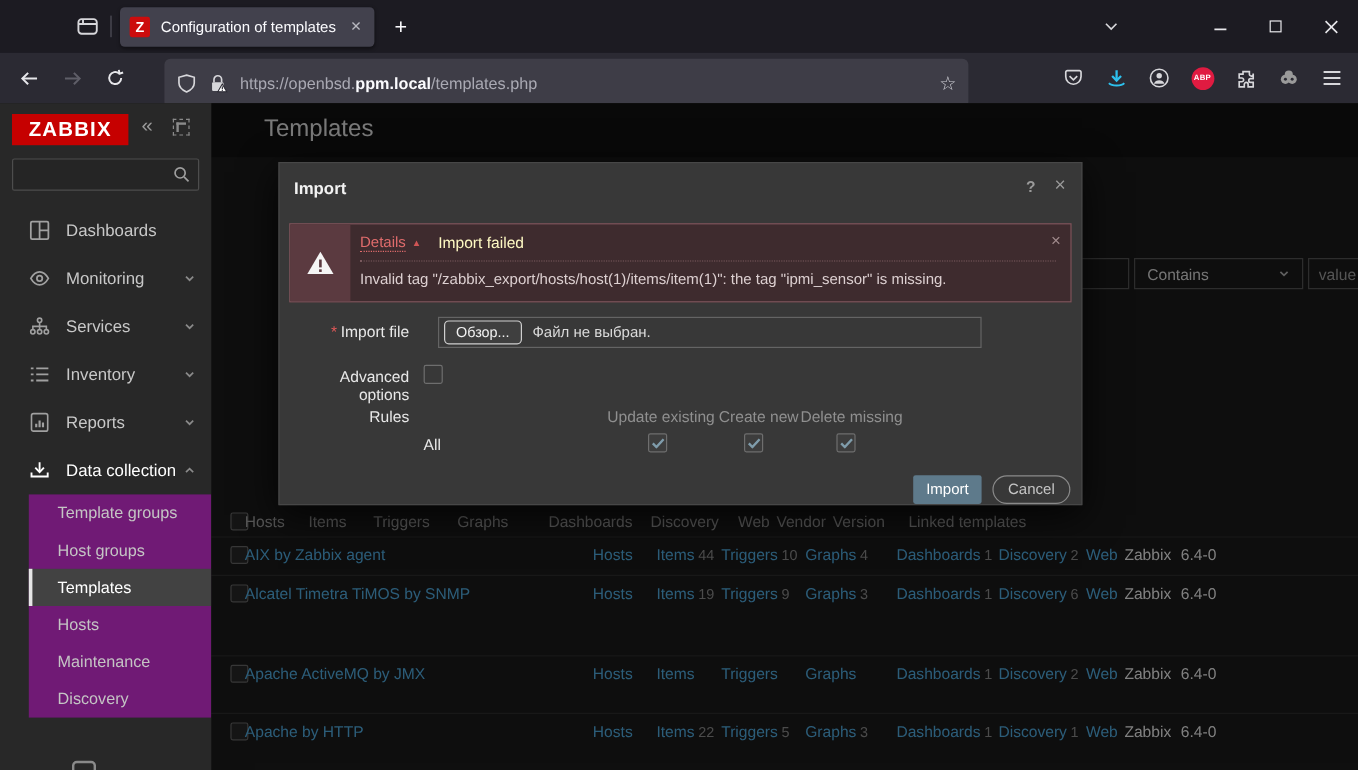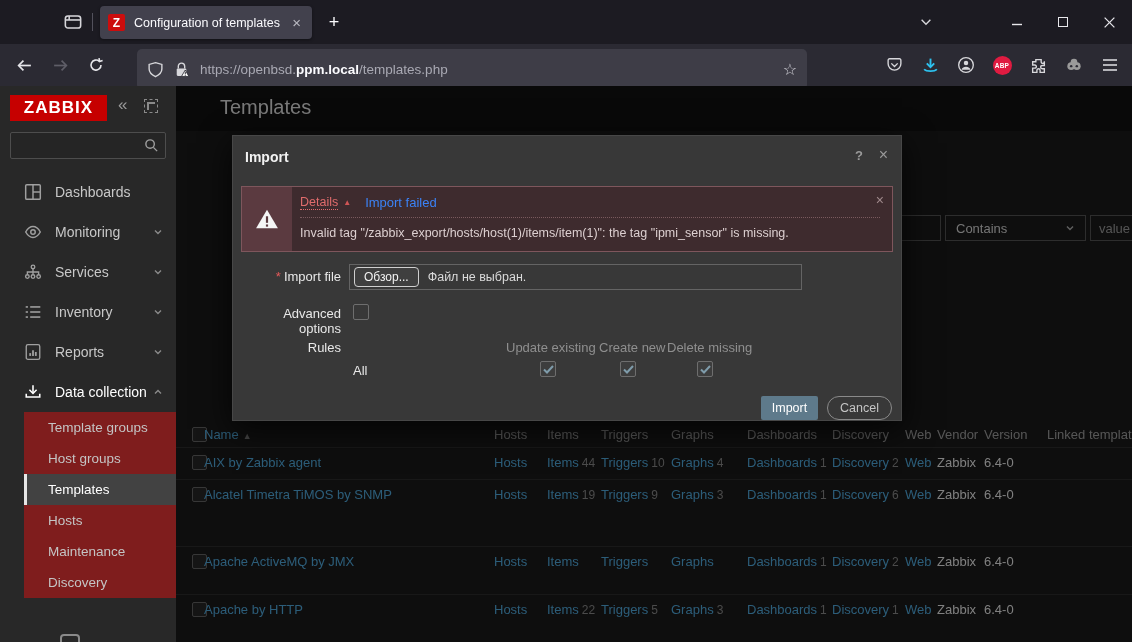--- a/index.html
+++ b/index.html
@@ -52,21 +52,21 @@
   .search { position:absolute; left:10px; top:46px; width:156px; height:27px; background:#252525;
     border:1px solid #4d4d4d; border-radius:2px; }
   .search svg { position:absolute; right:6px; top:5px; }
   .search input { width:120px; height:100%; background:transparent; border:none; outline:none; color:#ddd; font-size:13px; padding:0 6px; }
   .menu { position:absolute; left:0; top:86px; width:176px; }
   .mitem { height:40px; display:flex; align-items:center; padding-left:24px; color:#c8c8c8; font-size:14px; position:relative; }
   .mitem .ico { width:20px; margin-right:11px; color:#a0a0a0; flex:none; }
   .mitem .chev { position:absolute; right:13px; color:#8a8a8a; }
   .mitem.active { color:#fff; }
   .mitem.active .ico { color:#fff; }
-  .submenu { position:absolute; left:24px; top:326px; width:152px; background:#7f1d1d; }
+  .submenu { position:absolute; left:24px; top:326px; width:152px; background:#701a75; }
   .sitem { height:31px; display:flex; align-items:center; padding-left:24px; color:#c4c4c4; font-size:13.5px; position:relative; }
   .sitem.selected { background:#424242; color:#fff; }
   .sitem.selected::before { content:""; position:absolute; left:0; top:0; width:3px; height:31px; background:#e6e6e6; }
   .side-fragment { position:absolute; left:60px; top:548px; width:20px; height:14px; border:2px solid #8a8a8a; border-radius:4px; }
 
   
   .main { position:absolute; left:176px; top:0; width:956px; height:556px; overflow:hidden; background:#181818; }
   .main-top { position:absolute; left:0; top:0; width:956px; height:45px; background:#101010; }
   .page-title { position:absolute; left:44px; top:10px; font-size:20px; color:#c4c4c4; font-weight:400; }
   .filter-stub { position:absolute; top:129px; height:26px; background:transparent; border:1px solid #4a4a4a; }
@@ -102,27 +102,27 @@
   .m-help { position:absolute; right:38px; top:12px; color:#9a9a9a; font-size:13px; font-weight:bold; }
   .m-close { position:absolute; right:13px; top:10px; color:#9a9a9a; font-size:16px; }
 
   .errbox { position:absolute; left:8px; top:50px; width:652px; height:66px; background:#3e2b2e;
     border:1px solid #7e565c; display:flex; }
   .err-ico { width:50px; background:#5b3a40; flex:none; display:flex; align-items:center; justify-content:center; }
   .err-body { flex:1; padding:8px 12px 0 8px; position:relative; }
   .err-line1 { display:flex; align-items:center; border-bottom:1px dotted #7a5a5e; padding-bottom:7px; }
   .details { color:#e06c6c; font-size:12.5px; border-bottom:1px dotted #e06c6c; }
   .det-arrow { color:#d05555; font-size:8px; margin:0 14px 0 5px; }
-  .err-title { color:#3b82f6; font-size:13px; }
+  .err-title { color:#fef9c3; font-size:13px; }
   .err-close { position:absolute; right:8px; top:5px; color:#a08a8c; font-size:14px; }
   .err-msg { color:#ddd0d1; font-size:12.5px; padding-top:8px; }
 
   .frm-label { position:absolute; left:8px; width:100px; text-align:right; font-size:13px; color:#e8e8e8; }
   .req { color:#e45959; margin-right:3px; }
-  .filebox { position:absolute; left:116px; top:128px; width:453px; height:26px; border:1px solid #646464;
+  .filebox { position:absolute; left:132px; top:128px; width:453px; height:26px; border:1px solid #646464;
     display:flex; align-items:center; padding:0 4px; }
   .browse { background:#3f3f3f; border:1px solid #cfcfcf; border-radius:4px; color:#f2f2f2; font-size:12px;
     padding:2px 9px; margin-right:9px; }
   .filestat { color:#dadada; font-size:12.5px; }
   .chk { width:16px; height:16px; border:1px solid #6e6e6e; background:#3d3d3d; border-radius:2px;
     display:flex; align-items:center; justify-content:center; }
   .adv-chk { position:absolute; left:120px; top:168px; }
   .rule-head { position:absolute; top:204px; color:#8f8f8f; font-size:13px; }
   .rh1 { left:273px; } .rh2 { left:366px; } .rh3 { left:434px; }
   .all-label { position:absolute; left:120px; top:227px; font-size:13px; color:#e8e8e8; }
@@ -401,21 +401,20 @@
     </div>
     <div class="filter-stub f-value">
       <input type="text" placeholder="value" style="">
     </div>
 
     <div class="tbl">
       <div class="trow thead">
         <div class="c-check">
             <div class="cb"></div>
           </div>
-        <div class="c-name"><span class="lnk">Name</span><span class="sortarrow">▲</span></div>
         <div class="c-hosts">Hosts</div>
         <div class="c-items">Items</div>
         <div class="c-trig">Triggers</div>
         <div class="c-graph">Graphs</div>
         <div class="c-dash">Dashboards</div>
         <div class="c-disc">Discovery</div>
         <div class="c-web">Web</div>
         <div class="c-vendor">Vendor</div>
         <div class="c-version">Version</div>
         <div class="c-linked">Linked templates</div>

